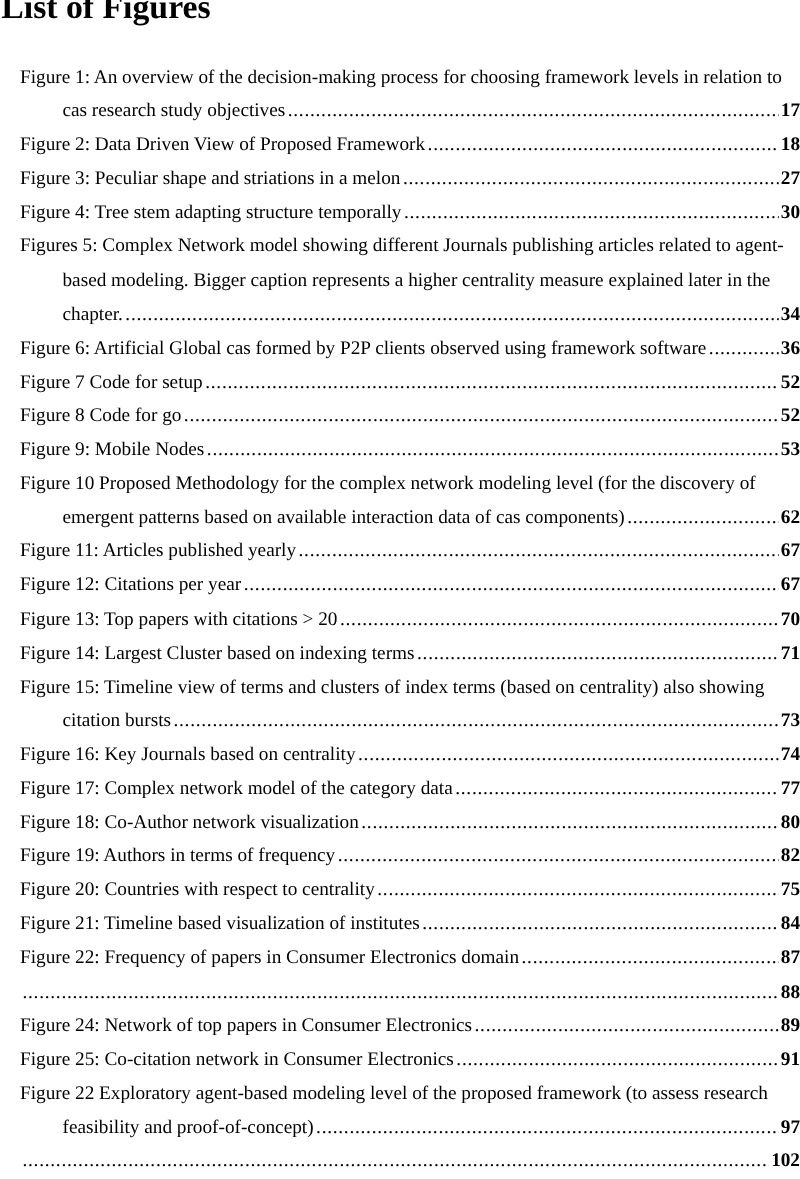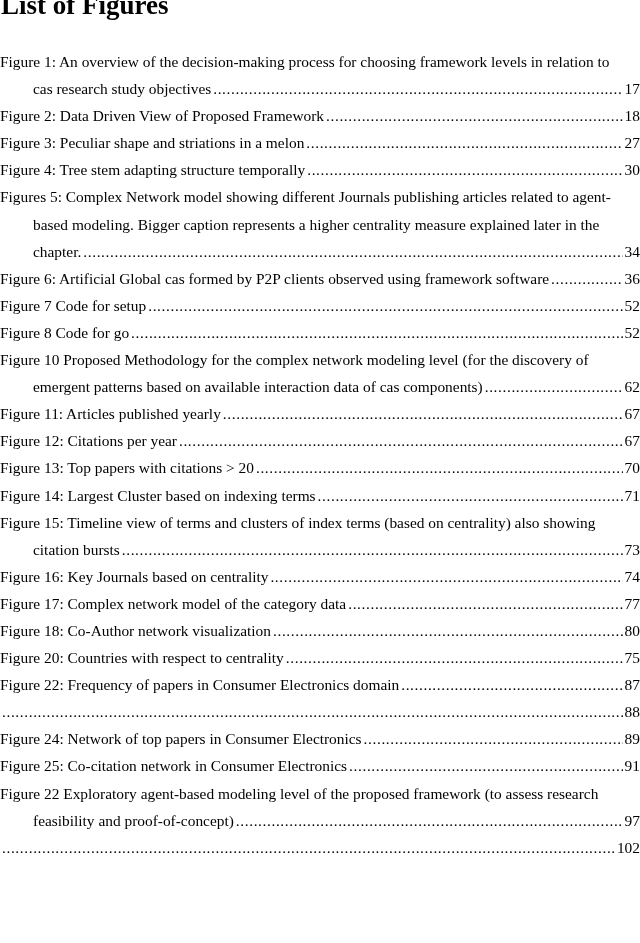--- a/index.html
+++ b/index.html
@@ -7,31 +7,31 @@
     width: 640px; height: 943px; overflow: hidden; position: relative;
     font-family: "Liberation Serif", "DejaVu Serif", serif;
     color: #000;
   }
   .title {
     position: absolute; left: 1px; top: -10px;
     font-size: 27px; font-weight: bold; margin: 0; line-height: 30px;
   }
   .list { position: absolute; left: 0; top: 48px; width: 640px; }
   .entry { font-size: 15.4px; line-height: 27.1px; }
-  .line { display: flex; white-space: nowrap; }
-  .line.cont { padding-left: 33px; }
+  .line { display: flex; white-space: nowrap; padding-left: 16px; }
+  .line.cont { padding-left: 50px; }
   .line .txt { flex: 0 0 auto; }
   .line .dots {
     flex: 1 1 auto; overflow: hidden; white-space: nowrap; margin: 0 2px 0 2px;
     letter-spacing: 0.6px;
   }
   .line .dots::before {
     content: "........................................................................................................................................................................................................................................................................";
   }
-  .line .pg { flex: 0 0 auto; text-align: left; }
+  .line .pg { flex: 0 0 auto; text-align: left; font-weight: bold; }
 </style>
 </head>
 <body>
 
 <h1 class="title">List of Figures</h1>
 
 <div class="list" id="fig-list">
     <div class="entry">
       <div class="line">
         <span class="txt">Figure 1: An overview of the decision-making process for choosing framework levels in relation to</span>
@@ -92,20 +92,27 @@
     </div>
     <div class="entry">
       <div class="line">
         <span class="txt">Figure 8 Code for go</span>
         <span class="dots"></span>
         <span class="pg">52</span>
       </div>
     </div>
     <div class="entry">
       <div class="line">
+        <span class="txt">Figure 9: Mobile Nodes</span>
+        <span class="dots"></span>
+        <span class="pg">53</span>
+      </div>
+    </div>
+    <div class="entry">
+      <div class="line">
         <span class="txt">Figure 10 Proposed Methodology for the complex network modeling level (for the discovery of</span>
       </div>
       <div class="line cont">
         <span class="txt">emergent patterns based on available interaction data of cas components)</span>
         <span class="dots"></span>
         <span class="pg">62</span>
       </div>
     </div>
     <div class="entry">
       <div class="line">
@@ -161,23 +168,37 @@
     </div>
     <div class="entry">
       <div class="line">
         <span class="txt">Figure 18: Co-Author network visualization</span>
         <span class="dots"></span>
         <span class="pg">80</span>
       </div>
     </div>
     <div class="entry">
       <div class="line">
+        <span class="txt">Figure 19: Authors in terms of frequency</span>
+        <span class="dots"></span>
+        <span class="pg">82</span>
+      </div>
+    </div>
+    <div class="entry">
+      <div class="line">
         <span class="txt">Figure 20: Countries with respect to centrality</span>
         <span class="dots"></span>
         <span class="pg">75</span>
+      </div>
+    </div>
+    <div class="entry">
+      <div class="line">
+        <span class="txt">Figure 21: Timeline based visualization of institutes</span>
+        <span class="dots"></span>
+        <span class="pg">84</span>
       </div>
     </div>
     <div class="entry">
       <div class="line">
         <span class="txt">Figure 22: Frequency of papers in Consumer Electronics domain</span>
         <span class="dots"></span>
         <span class="pg">87</span>
       </div>
     </div>
     <div class="entry">

